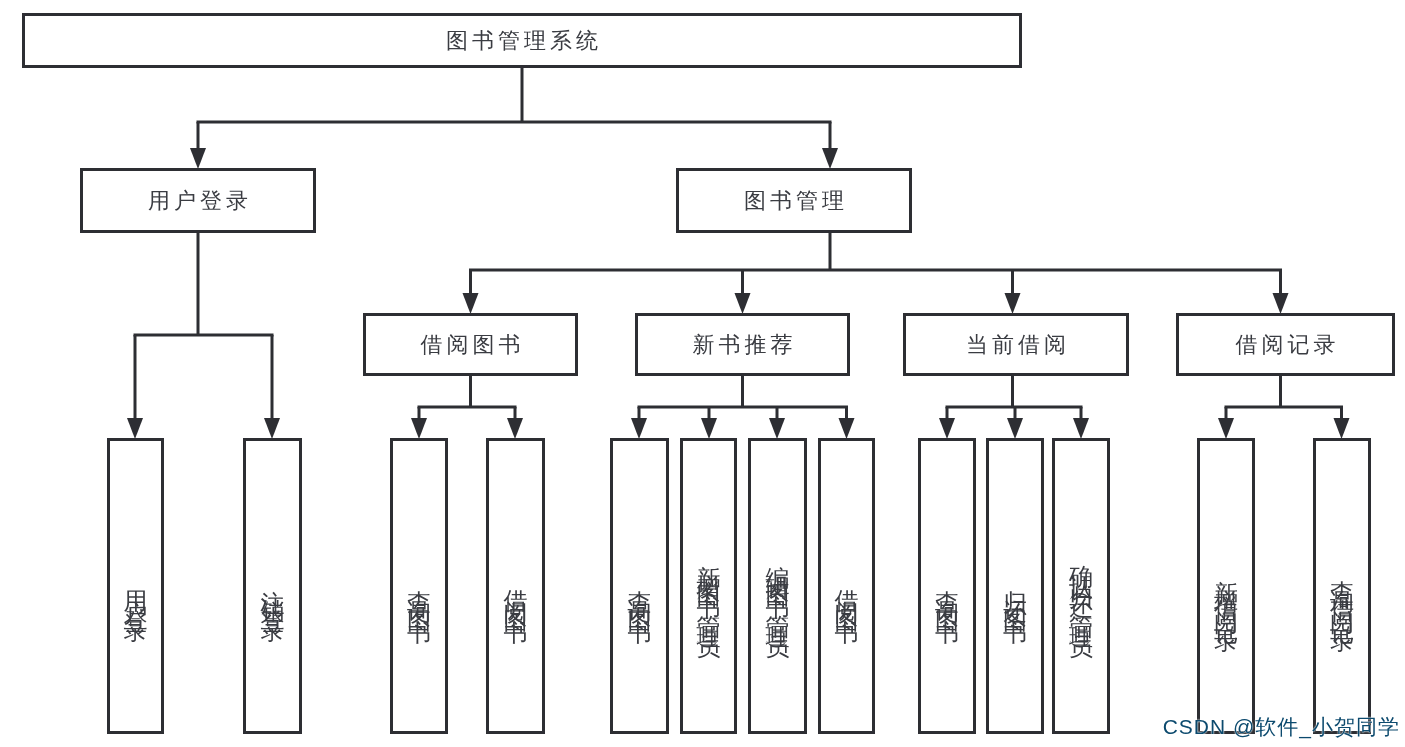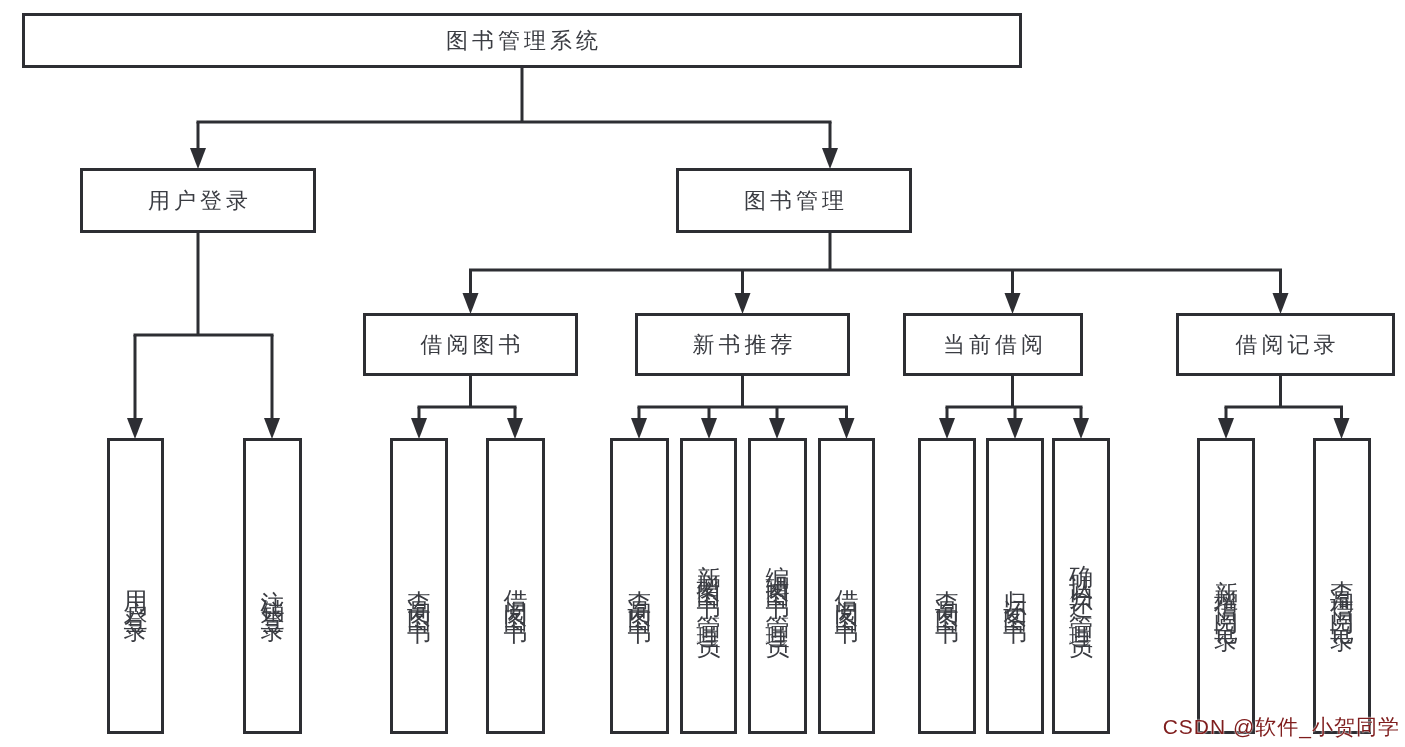--- a/index.html
+++ b/index.html
@@ -31,21 +31,21 @@
     font-size:24px;
     letter-spacing:10px;
     margin-bottom:-10px; 
     white-space:nowrap;
   }
   #watermark {
     position:absolute;
     right:5px; top:713px;
     z-index:6;
     font-size:21px;
-    color:#7f1d1d;
+    color:#0c4a6e;
     letter-spacing:1px;
     text-shadow:0 0 2px #ffffff, 0 0 1px #ffffff;
     white-space:nowrap;
   }
 </style>
 </head>
 <body>
 
 <div id="stage">
 
@@ -128,21 +128,21 @@
   <div class="hbox" style="left:676px;top:168px;width:236px;height:65px">
     <span>图书管理</span>
   </div>
 
   <div class="hbox" style="left:363px;top:313px;width:215px;height:63px">
     <span>借阅图书</span>
   </div>
   <div class="hbox" style="left:635px;top:313px;width:215px;height:63px">
     <span>新书推荐</span>
   </div>
-  <div class="hbox" style="left:903px;top:313px;width:180px;height:63px">
+  <div class="hbox" style="left:903px;top:313px;width:226px;height:63px">
     <span>当前借阅</span>
   </div>
   <div class="hbox" style="left:1176px;top:313px;width:219px;height:63px">
     <span>借阅记录</span>
   </div>
 
   <div class="vbox" style="left:107px;top:438px;width:57px;height:296px">
     <span>用户登录</span>
   </div>
   <div class="vbox" style="left:243px;top:438px;width:59px;height:296px">

